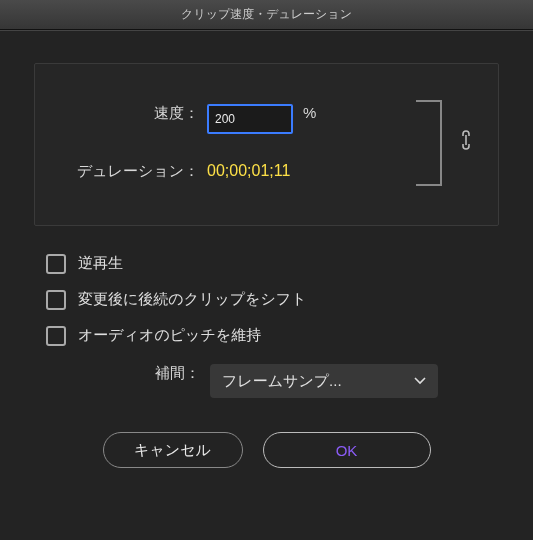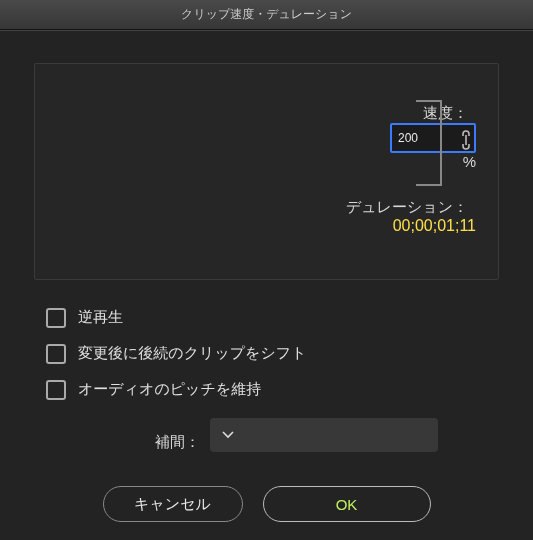--- a/index.html
+++ b/index.html
@@ -30,23 +30,22 @@
   }
   .panel {
     border: 1px solid #3a3a3a;
     background: #262626;
     border-radius: 2px;
     padding: 40px 22px 32px 22px;
     position: relative;
   }
   .row {
     display: flex;
-    align-items: flex-end;
+    align-items: flex-start;
     margin-bottom: 28px;
-    flex-direction: column;
   }
   .label-col {
     width: 150px;
     text-align: right;
     padding-right: 8px;
     color: #d8d8d8;
   }
   .speed-input {
     width: 86px;
     height: 30px;
@@ -94,21 +93,21 @@
   .cb {
     width: 20px;
     height: 20px;
     border: 2px solid #aaa;
     border-radius: 3px;
     margin-right: 12px;
     background: transparent;
   }
   .interp-row {
     display: flex;
-    align-items: flex-end;
+    align-items: flex-start;
     margin-top: 18px;
     padding-left: 12px;
   }
   .interp-label {
     width: 164px;
     text-align: right;
     padding-right: 10px;
     color: #d8d8d8;
   }
   .dropdown {
@@ -138,21 +137,21 @@
     color: #e8e8e8;
     font-size: 15px;
     padding: 0 28px;
     cursor: pointer;
     min-width: 140px;
   }
   .btn.ok {
     min-width: 168px;
     font-weight: 500;
     border-color: #bbb;
-    color: #bef264;
+    color: #8b5cf6;
   }
 </style>
 </head>
 <body>
 
 <div class="titlebar">
   <span>クリップ速度・デュレーション</span>
 </div>
 
 <div class="dialog-body">
@@ -186,20 +185,21 @@
     </div>
     <div class="check-row">
       <div class="cb"></div>
       <span>オーディオのピッチを維持</span>
     </div>
   </div>
 
   <div class="interp-row">
     <div class="interp-label">補間：</div>
     <div class="dropdown">
+      <span>フレームサンプ...</span>
       <span class="chev">
         <svg width="12" height="8" viewBox="0 0 12 8">
             <path d="M1 1 L6 6 L11 1" fill="none" stroke="#ddd" stroke-width="1.6"></path>
           </svg>
       </span>
     </div>
   </div>
 
   <div class="buttons">
     <button class="btn">キャンセル</button>

